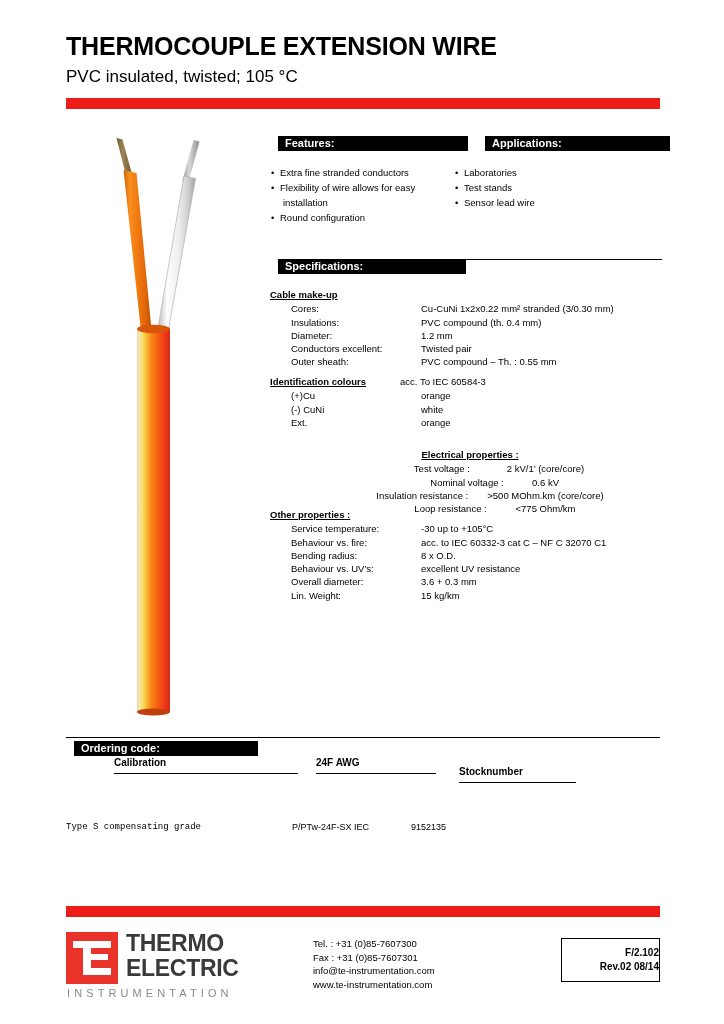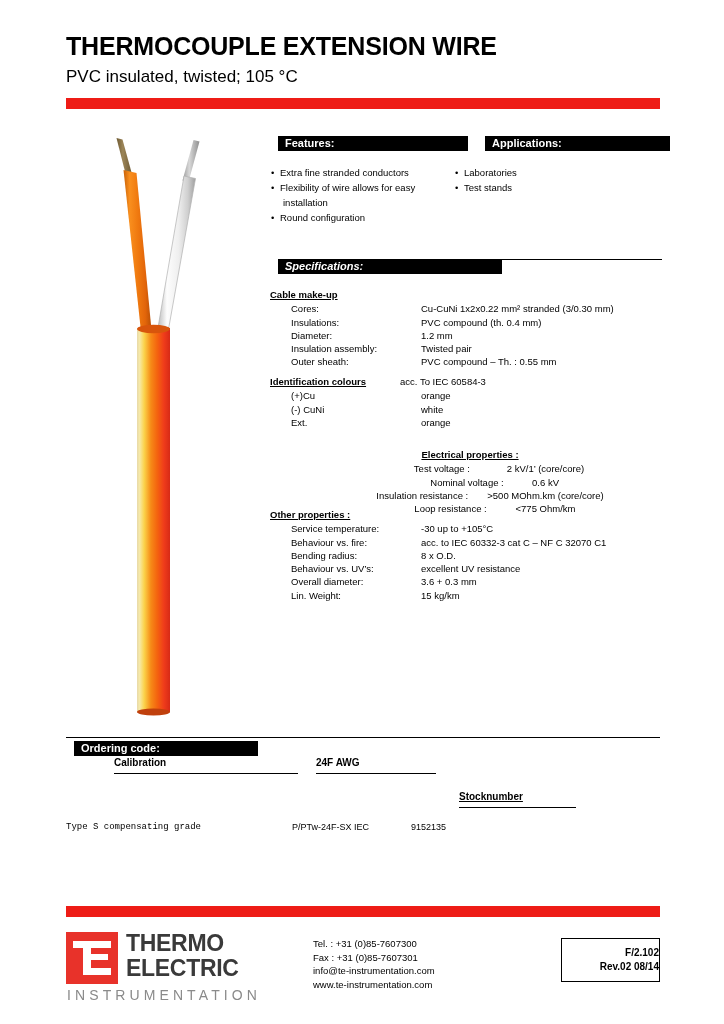--- a/index.html
+++ b/index.html
@@ -61,21 +61,21 @@
     font-size: 11px;
     font-weight: bold;
     line-height: 15px;
     padding-left: 7px;
     box-sizing: border-box;
     white-space: nowrap;
     margin-left: 8px;
   }
   #bar-features     { left: 270px; top: 136px; width: 190px; height: 15px; }
   #bar-applications { left: 477px; top: 136px; width: 185px; height: 15px; }
-  #bar-specs        { left: 270px; top: 259px; width: 224px; height: 15px; font-style: italic; }
+  #bar-specs        { left: 270px; top: 259px; width: 188px; height: 15px; }
   #bar-ordering     { left: 66px;  top: 741px; width: 184px; height: 15px; }
 
   .hairline {
     position: absolute;
     background: #000000;
     height: 1px;
   }
   #specs-hairline   { left: 458px; top: 259px; width: 204px; height: 1px; }
   #ordering-toprule { left: 66px;  top: 737px; width: 594px; height: 1px; }
 
@@ -167,21 +167,21 @@
     font-weight: bold;
     white-space: nowrap;
     padding-bottom: 2px;
     border-bottom: 1.4px solid #000;
     box-sizing: border-box;
     height: 17px;
     margin-left: 48px;
   }
   #order-head-calibration { left: 66px;  top: 757px; width: 184px; }
   #order-head-awg         { left: 268px; top: 757px; width: 120px; }
-  #order-head-stock       { left: 411px; top: 791px; width: 117px; text-decoration: underline; }
+  #order-head-stock       { left: 411px; top: 766px; width: 117px; }
 
   .order-cell {
     position: absolute;
     font-size: 9px;
     white-space: nowrap;
   }
   #order-cell-calibration { left: 66px;  top: 822px; font-family: Liberation Mono, monospace; }
   #order-cell-awg         { left: 268px; top: 822px; padding-left: 24px; }
   #order-cell-stock       { left: 411px; top: 822px; }
 
@@ -208,21 +208,21 @@
     line-height: 25px;
     font-size: 23px;
     font-weight: bold;
     color: #3a3a3a;
     letter-spacing: -0.3px;
   }
   #logo-sub {
     position: absolute;
     left: 1px;
     top: 55px;
-    font-size: 14px;
+    font-size: 11px;
     color: #8a8a8a;
     letter-spacing: 4.1px;
     white-space: nowrap;
   }
 
   #contact-block {
     position: absolute;
     left: 313px;
     top: 937px;
     font-size: 9.5px;
@@ -313,38 +313,39 @@
   <div class="bullets" id="features-list">
     <div class="li">Extra fine stranded conductors</div>
     <div class="li">Flexibility of wire allows for easy</div>
     <div class="li cont">installation</div>
     <div class="li">Round configuration</div>
   </div>
 
   <div class="bullets" id="applications-list">
     <div class="li">Laboratories</div>
     <div class="li">Test stands</div>
+    <div class="li">Sensor lead wire</div>
   </div>
 
   <div class="bar-black" id="bar-specs">Specifications:</div>
   <div class="hairline" id="specs-hairline"></div>
 
   <div class="spec-group" id="group-cable">
     <div class="spec-heading">Cable make-up</div>
     <div class="spec-row">
       <span class="lbl">Cores:</span><span class="val">Cu-CuNi 1x2x0.22 mm² stranded (3/0.30 mm)</span>
     </div>
     <div class="spec-row">
       <span class="lbl">Insulations:</span><span class="val">PVC compound  (th. 0.4 mm)</span>
     </div>
     <div class="spec-row">
       <span class="lbl">Diameter:</span><span class="val">1.2 mm</span>
     </div>
     <div class="spec-row">
-      <span class="lbl">Insulation assembly:</span><span class="val">Twisted pair</span>
+      <span class="lbl">Conductors excellent:</span><span class="val">Twisted pair</span>
     </div>
     <div class="spec-row">
       <span class="lbl">Outer sheath:</span><span class="val">PVC compound – Th. : 0.55 mm</span>
     </div>
   </div>
 
   <div class="spec-group" id="group-ident">
     <div class="spec-heading inline-val">
       <span class="lbl">Identification colours</span><span class="val">acc. To IEC 60584-3</span>
     </div>

